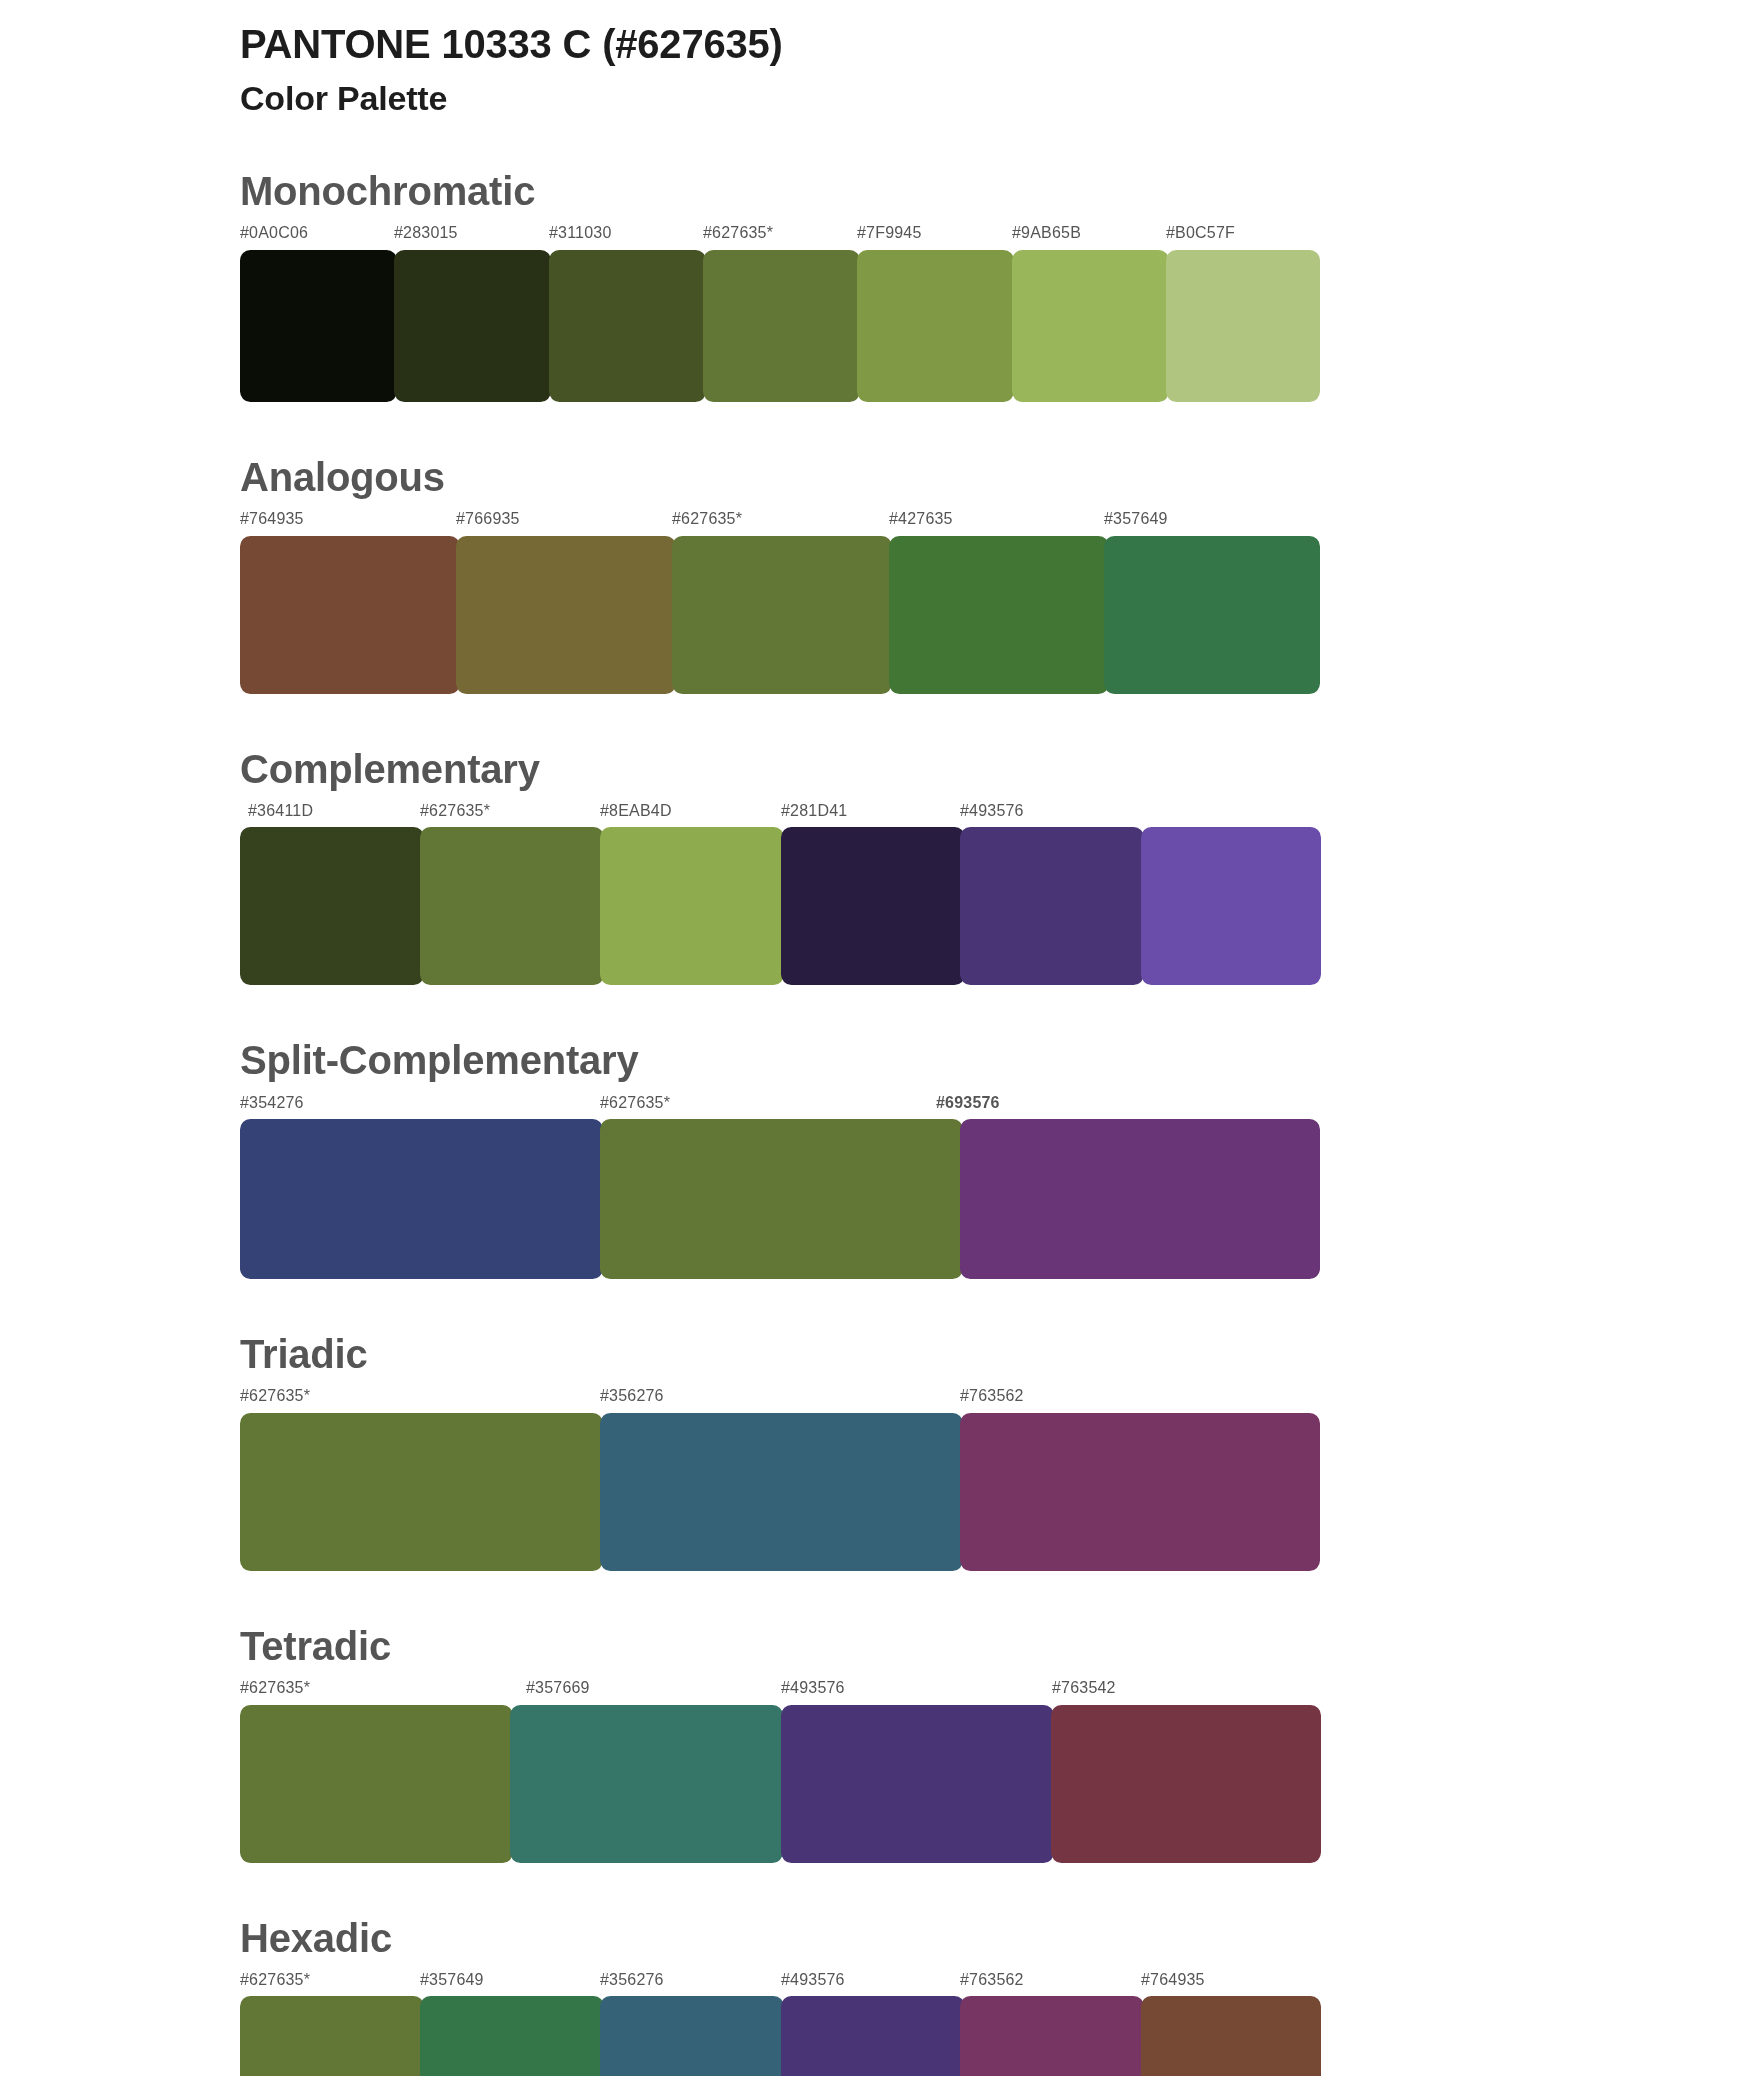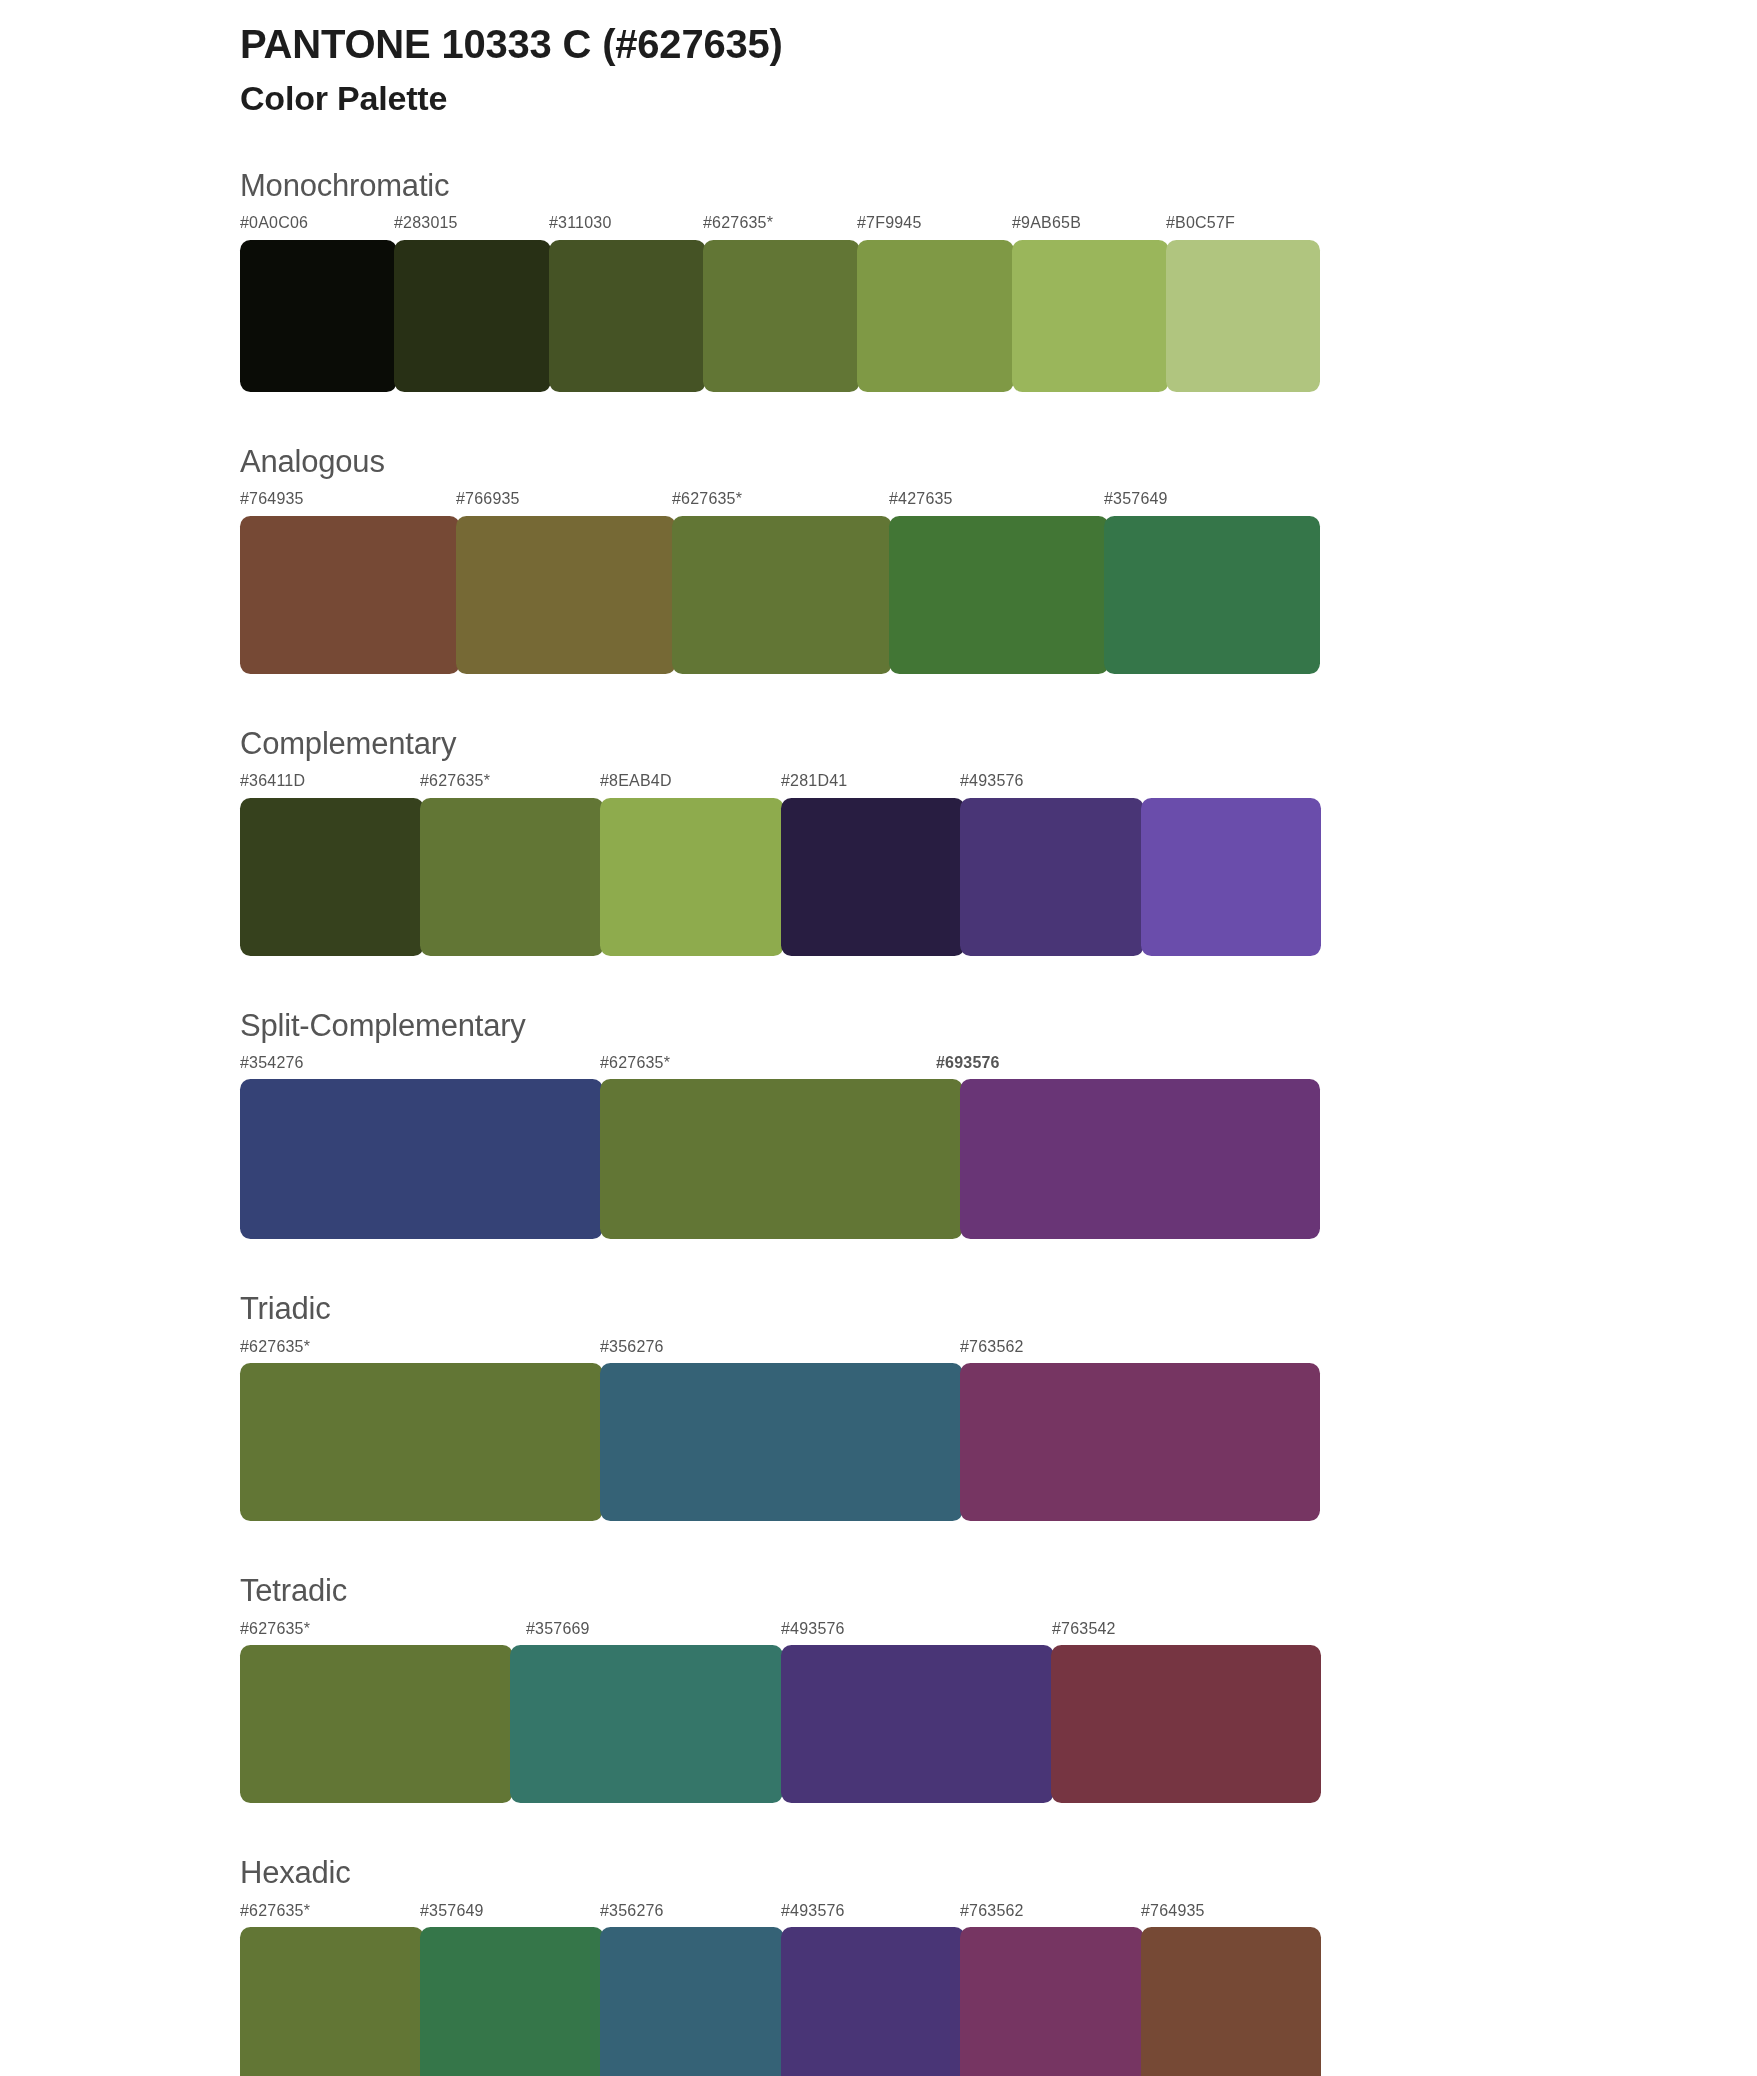--- a/index.html
+++ b/index.html
@@ -50,22 +50,22 @@
   .sections {
     margin-top: 50px;
   }
   .section {
     position: relative;
     padding-left: 240px;
     padding-right: 240px;
     margin-bottom: 0;
   }
   .section-title {
-    font-size: 31px;
-    font-weight: normal;
+    font-size: 40px;
+    font-weight: bold;
     color: #555555;
     letter-spacing: -0.2px;
     line-height: 1.1;
     margin: 0 0 11.2px 0;
     white-space: nowrap;
   }
 
   
   .labels {
     position: relative;
@@ -162,21 +162,21 @@
           <div class="swatch" title="#766935" style="left: 216px; width: 220px; background: rgb(118, 105, 53); z-index: 2;"></div>
           <div class="swatch" title="#627635*" style="left: 432px; width: 220px; background: rgb(98, 118, 53); z-index: 3;"></div>
           <div class="swatch" title="#427635" style="left: 649px; width: 220px; background: rgb(66, 118, 53); z-index: 4;"></div>
           <div class="swatch" title="#357649" style="left: 864px; width: 216px; background: rgb(53, 118, 73); z-index: 5;"></div>
         </div>
       </div>
       <div class="gap-after"></div>
       <div class="section">
         <div class="section-title">Complementary</div>
         <div class="labels">
-          <span class="swatch-label" style="left: 0px;">#36411D</span>
+          <span class="swatch-label" style="left: 8px;">#36411D</span>
           <span class="swatch-label" style="left: 180px;">#627635*</span>
           <span class="swatch-label" style="left: 360px;">#8EAB4D</span>
           <span class="swatch-label" style="left: 541px;">#281D41</span>
           <span class="swatch-label" style="left: 720px;">#493576</span>
           <span class="swatch-label" style="left: 901px; margin-top: 48px;">#6A4DAB</span>
         </div>
         <div class="strip h-comp">
           <div class="swatch" title="#36411D" style="left: 0px; width: 184px; background: rgb(54, 65, 29); z-index: 1;"></div>
           <div class="swatch" title="#627635*" style="left: 180px; width: 184px; background: rgb(98, 118, 53); z-index: 2;"></div>
           <div class="swatch" title="#8EAB4D" style="left: 360px; width: 184px; background: rgb(142, 171, 77); z-index: 3;"></div>

